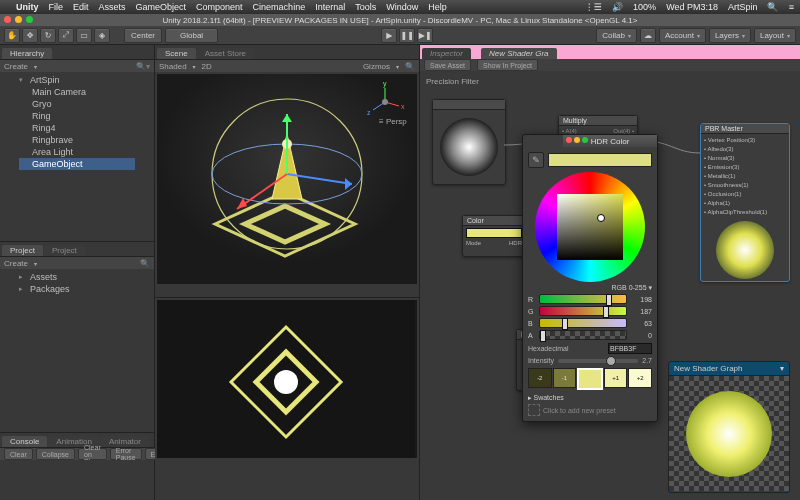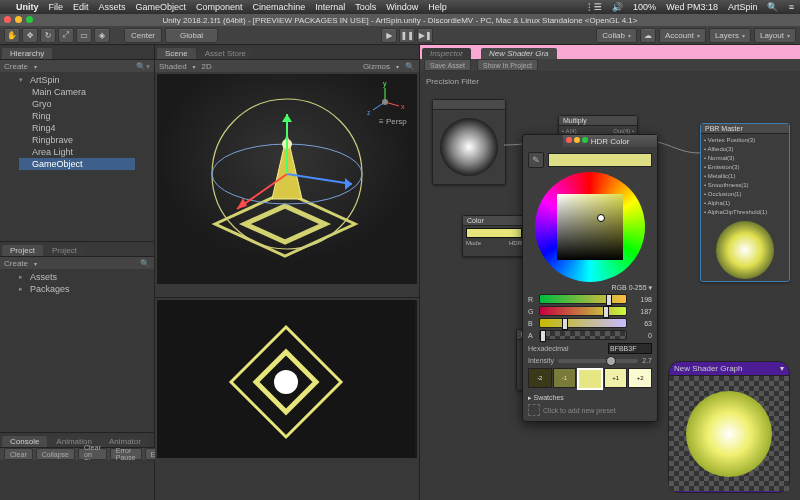--- a/index.html
+++ b/index.html
@@ -74,21 +74,21 @@
   .hex-row{display:flex;align-items:center;justify-content:space-between;margin:3px 0;font-size:7px;}
   .hex-row input{width:40px;background:#2a2a2a;border:1px solid #111;color:#ccc;font-size:7px;padding:1px;}
   .intensity-row{display:flex;align-items:center;gap:4px;font-size:7px;margin:2px 0;}
   .intensity-track{flex:1;height:4px;background:#555;border-radius:2px;position:relative;}
   .intensity-thumb{position:absolute;top:-3px;width:8px;height:8px;border-radius:50%;background:#aaa;border:1px solid #222;}
   .preset-row{display:flex;gap:1px;margin:4px 0;}
   .preset{flex:1;height:18px;display:flex;align-items:center;justify-content:center;font-size:6px;color:#111;border:1px solid #222;}
   .swatches-head{font-size:7px;color:#ccc;margin-top:3px;}
   .swatches-sub{font-size:7px;color:#888;display:flex;align-items:center;gap:3px;margin-top:2px;}
   
-  .preview-card{position:absolute;right:10px;bottom:8px;width:120px;height:130px;background:#4c1d95;border:1px solid #222;border-radius:12px;z-index:3;margin-top:28px;}
+  .preview-card{position:absolute;right:10px;bottom:8px;width:120px;height:130px;background:#0c4a6e;border:1px solid #222;border-radius:3px;z-index:3;margin-top:28px;}
   .preview-card-head{height:13px;border-bottom:1px solid #222;display:flex;align-items:center;padding:0 5px;font-size:8px;color:#ccc;}
   .checker{background-image:linear-gradient(45deg,#555 25%,transparent 25%),linear-gradient(-45deg,#555 25%,transparent 25%),linear-gradient(45deg,transparent 75%,#555 75%),linear-gradient(-45deg,transparent 75%,#555 75%);background-size:10px 10px;background-position:0 0,0 5px,5px -5px,-5px 0;background-color:#333;}
   svg{display:block;}
 </style>
 </head>
 <body>
 
 <div class="mac-bar">
   <span class="apple"></span>
   <span style="font-weight:bold;">Unity</span>

